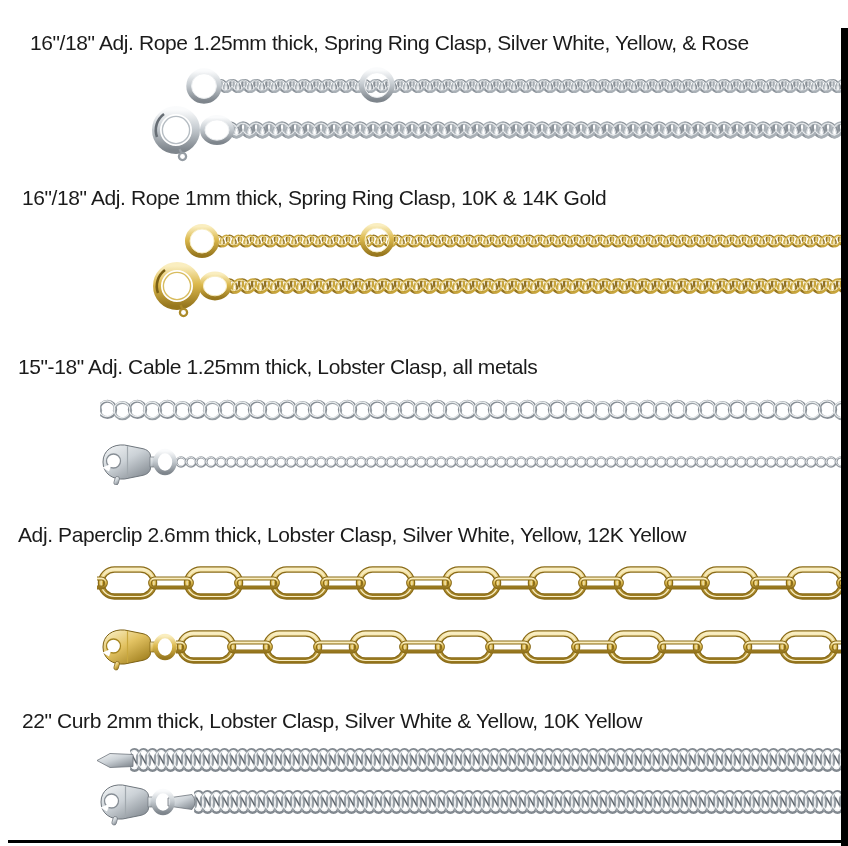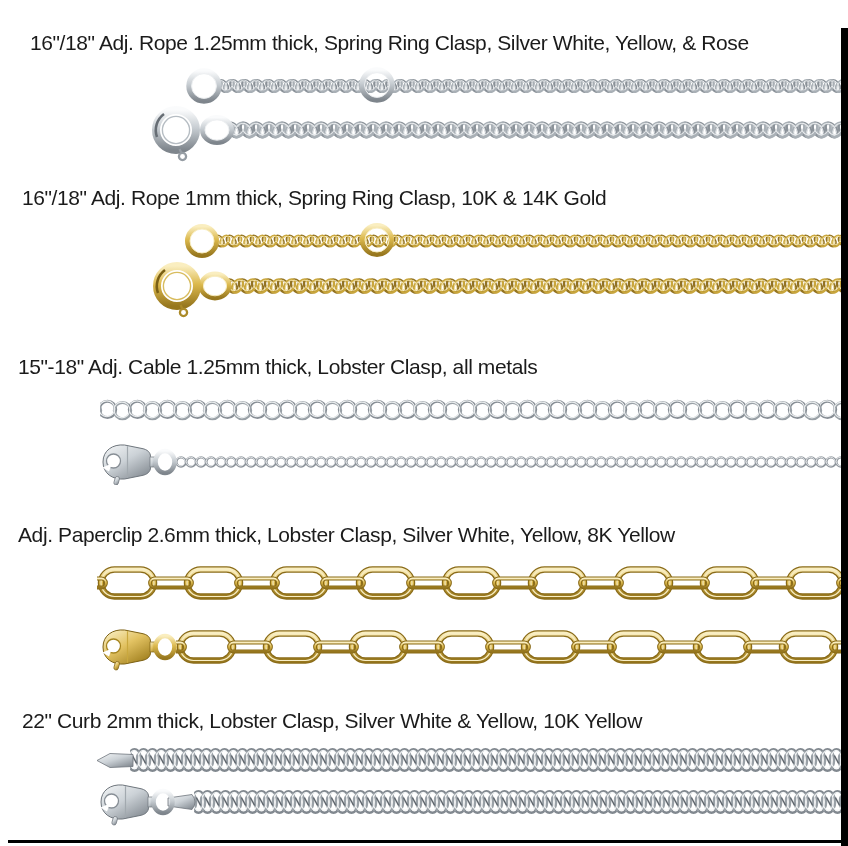--- a/index.html
+++ b/index.html
@@ -233,21 +233,21 @@
       <g>
         <g transform="translate(176,70)">
             <rect width="672" height="14" fill="url(#cableSm)"></rect>
           </g>
         <use href="#lobsterSil" x="95" y="56"></use>
       </g>
     </svg>
   </section>
 
   <section>
-    <div class="label" style="left:18px;top:524px">Adj. Paperclip 2.6mm thick, Lobster Clasp, Silver White, Yellow, 8K Yellow</div>
+    <div class="label" style="left:18px;top:524px">Adj. Paperclip 2.6mm thick, Lobster Clasp, Silver White, Yellow, 12K Yellow</div>
     <svg class="chainimg" style="top:550px;height:130px" viewBox="0 0 848 130">
       <g>
         <g transform="translate(97,15)">
             <rect width="751" height="36" fill="url(#clipGold)"></rect>
           </g>
       </g>
       <g>
         <g transform="translate(176,79)">
             <rect width="672" height="36" fill="url(#clipGold)"></rect>
           </g>

